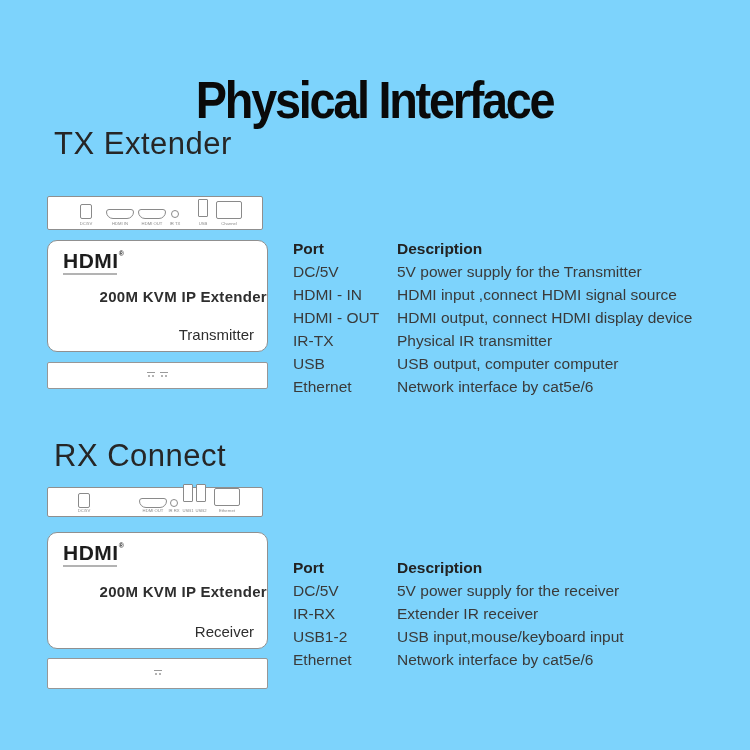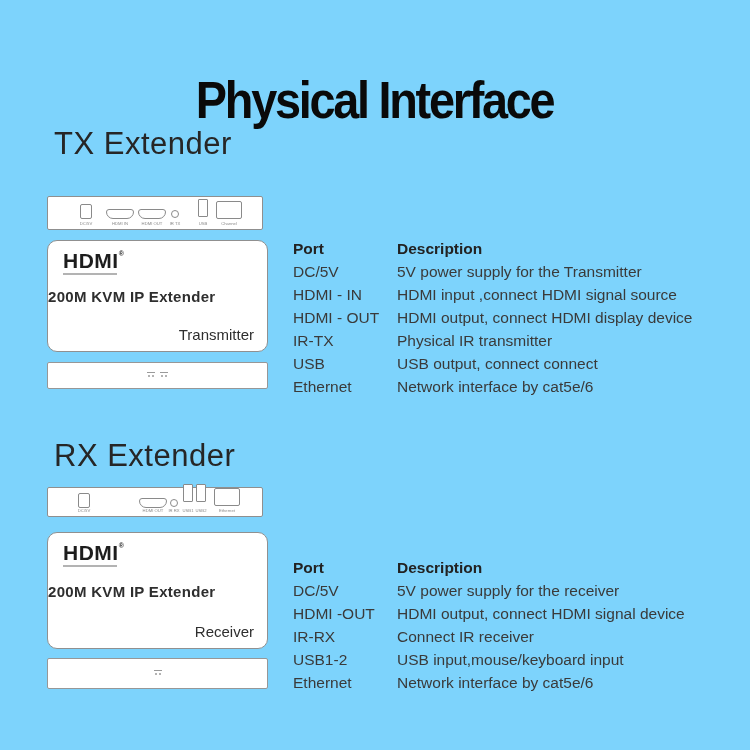--- a/index.html
+++ b/index.html
@@ -56,21 +56,21 @@
   .front-panel.rx { top:532px; height:117px; }
 
   .hdmi-logo { position:absolute; left:15px; top:9px; line-height:1; }
   .hdmi-logo .word {
     font-size:21px; font-weight:800; color:#1d1d1d; letter-spacing:0.5px;
   }
   .hdmi-logo .reg { font-size:7px; font-weight:700; color:#1d1d1d; vertical-align:top; }
   .hdmi-logo .subline { width:54px; height:2px; background:#b3b3b3; margin-top:2px; }
 
   .model-name {
-    position:absolute; left:0; width:100%; text-align:left;
+    position:absolute; left:0; width:100%; text-align:right;
     font-size:15px; font-weight:700; color:#2e2e2e; letter-spacing:0.3px;
   }
   .front-panel.tx .model-name { top:47px; }
   .front-panel.rx .model-name { top:50px; }
 
   .device-role {
     position:absolute; right:13px; bottom:8px; font-size:15px; color:#2e2e2e;
   }
 
   
@@ -156,29 +156,29 @@
     <div class="pt-row">
       <div>HDMI - OUT</div>
       <div>HDMI output, connect HDMI display device</div>
     </div>
     <div class="pt-row">
       <div>IR-TX</div>
       <div>Physical IR transmitter</div>
     </div>
     <div class="pt-row">
       <div>USB</div>
-      <div>USB output, connect connect</div>
+      <div>USB output, computer computer</div>
     </div>
     <div class="pt-row">
       <div>Ethernet</div>
       <div>Network interface by cat5e/6</div>
     </div>
   </div>
 
-  <div class="sec-heading rx">RX Extender</div>
+  <div class="sec-heading rx">RX Connect</div>
 
   <div class="rear-panel rx">
     <div class="conn dc" style="left:30px; top:5px;"></div>
     <div class="conn hdmi" style="left:91px; top:10px;"></div>
     <div class="conn ir" style="left:122px;top:11px;"></div>
     <div class="conn usb" style="left:135px;top:-4px;"></div>
     <div class="conn usb" style="left:148px;top:-4px;"></div>
     <div class="conn eth" style="left:166px;top:0px;"></div>
     <div class="port-label" style="left:36px;">DC/5V</div>
     <div class="port-label" style="left:105px;">HDMI OUT</div>
@@ -204,26 +204,22 @@
   <div class="port-table rx">
     <div class="pt-row header">
       <div>Port</div>
       <div>Description</div>
     </div>
     <div class="pt-row">
       <div>DC/5V</div>
       <div>5V power supply for the receiver</div>
     </div>
     <div class="pt-row">
-      <div>HDMI -OUT</div>
-      <div>HDMI output, connect HDMI signal device</div>
-    </div>
-    <div class="pt-row">
       <div>IR-RX</div>
-      <div>Connect IR receiver</div>
+      <div>Extender IR receiver</div>
     </div>
     <div class="pt-row">
       <div>USB1-2</div>
       <div>USB input,mouse/keyboard input</div>
     </div>
     <div class="pt-row">
       <div>Ethernet</div>
       <div>Network interface by cat5e/6</div>
     </div>
   </div>

